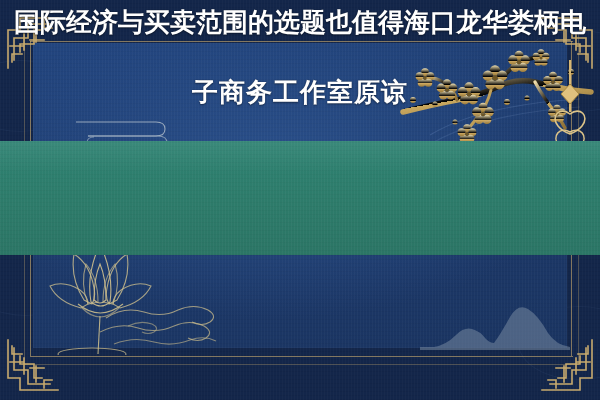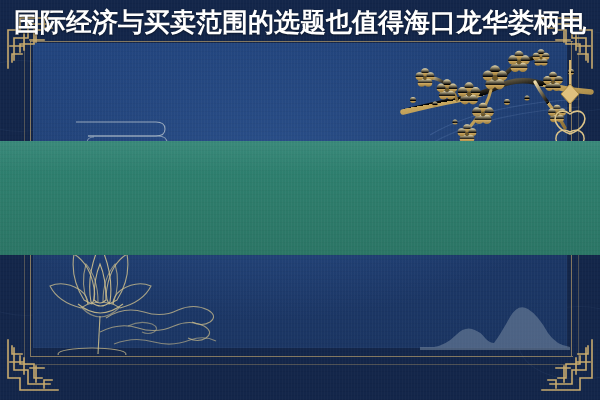--- a/index.html
+++ b/index.html
@@ -353,15 +353,16 @@
     <path d="M8 44 L8 22 L22 22 L22 8 L44 8"></path>
     <path d="M14 36 L14 28 L28 28 L28 14 L36 14"></path>
     <path d="M4 30 L18 30 M18 18 L18 34 M24 24 L38 24 M30 10 L30 26"></path>
     <path d="M6 46 L6 38 L16 38"></path>
     <path d="M38 4 L38 12 L46 12"></path>
   </svg>
 
   <div class="text-band"></div>
   <div class="band-text">
     <div class="ln1">国际经济与买卖范围的选题也值得海口龙华娄柄电</div>
+    <div class="ln2">子商务工作室原谅</div>
   </div>
 
 </div>
 
 </body></html>

